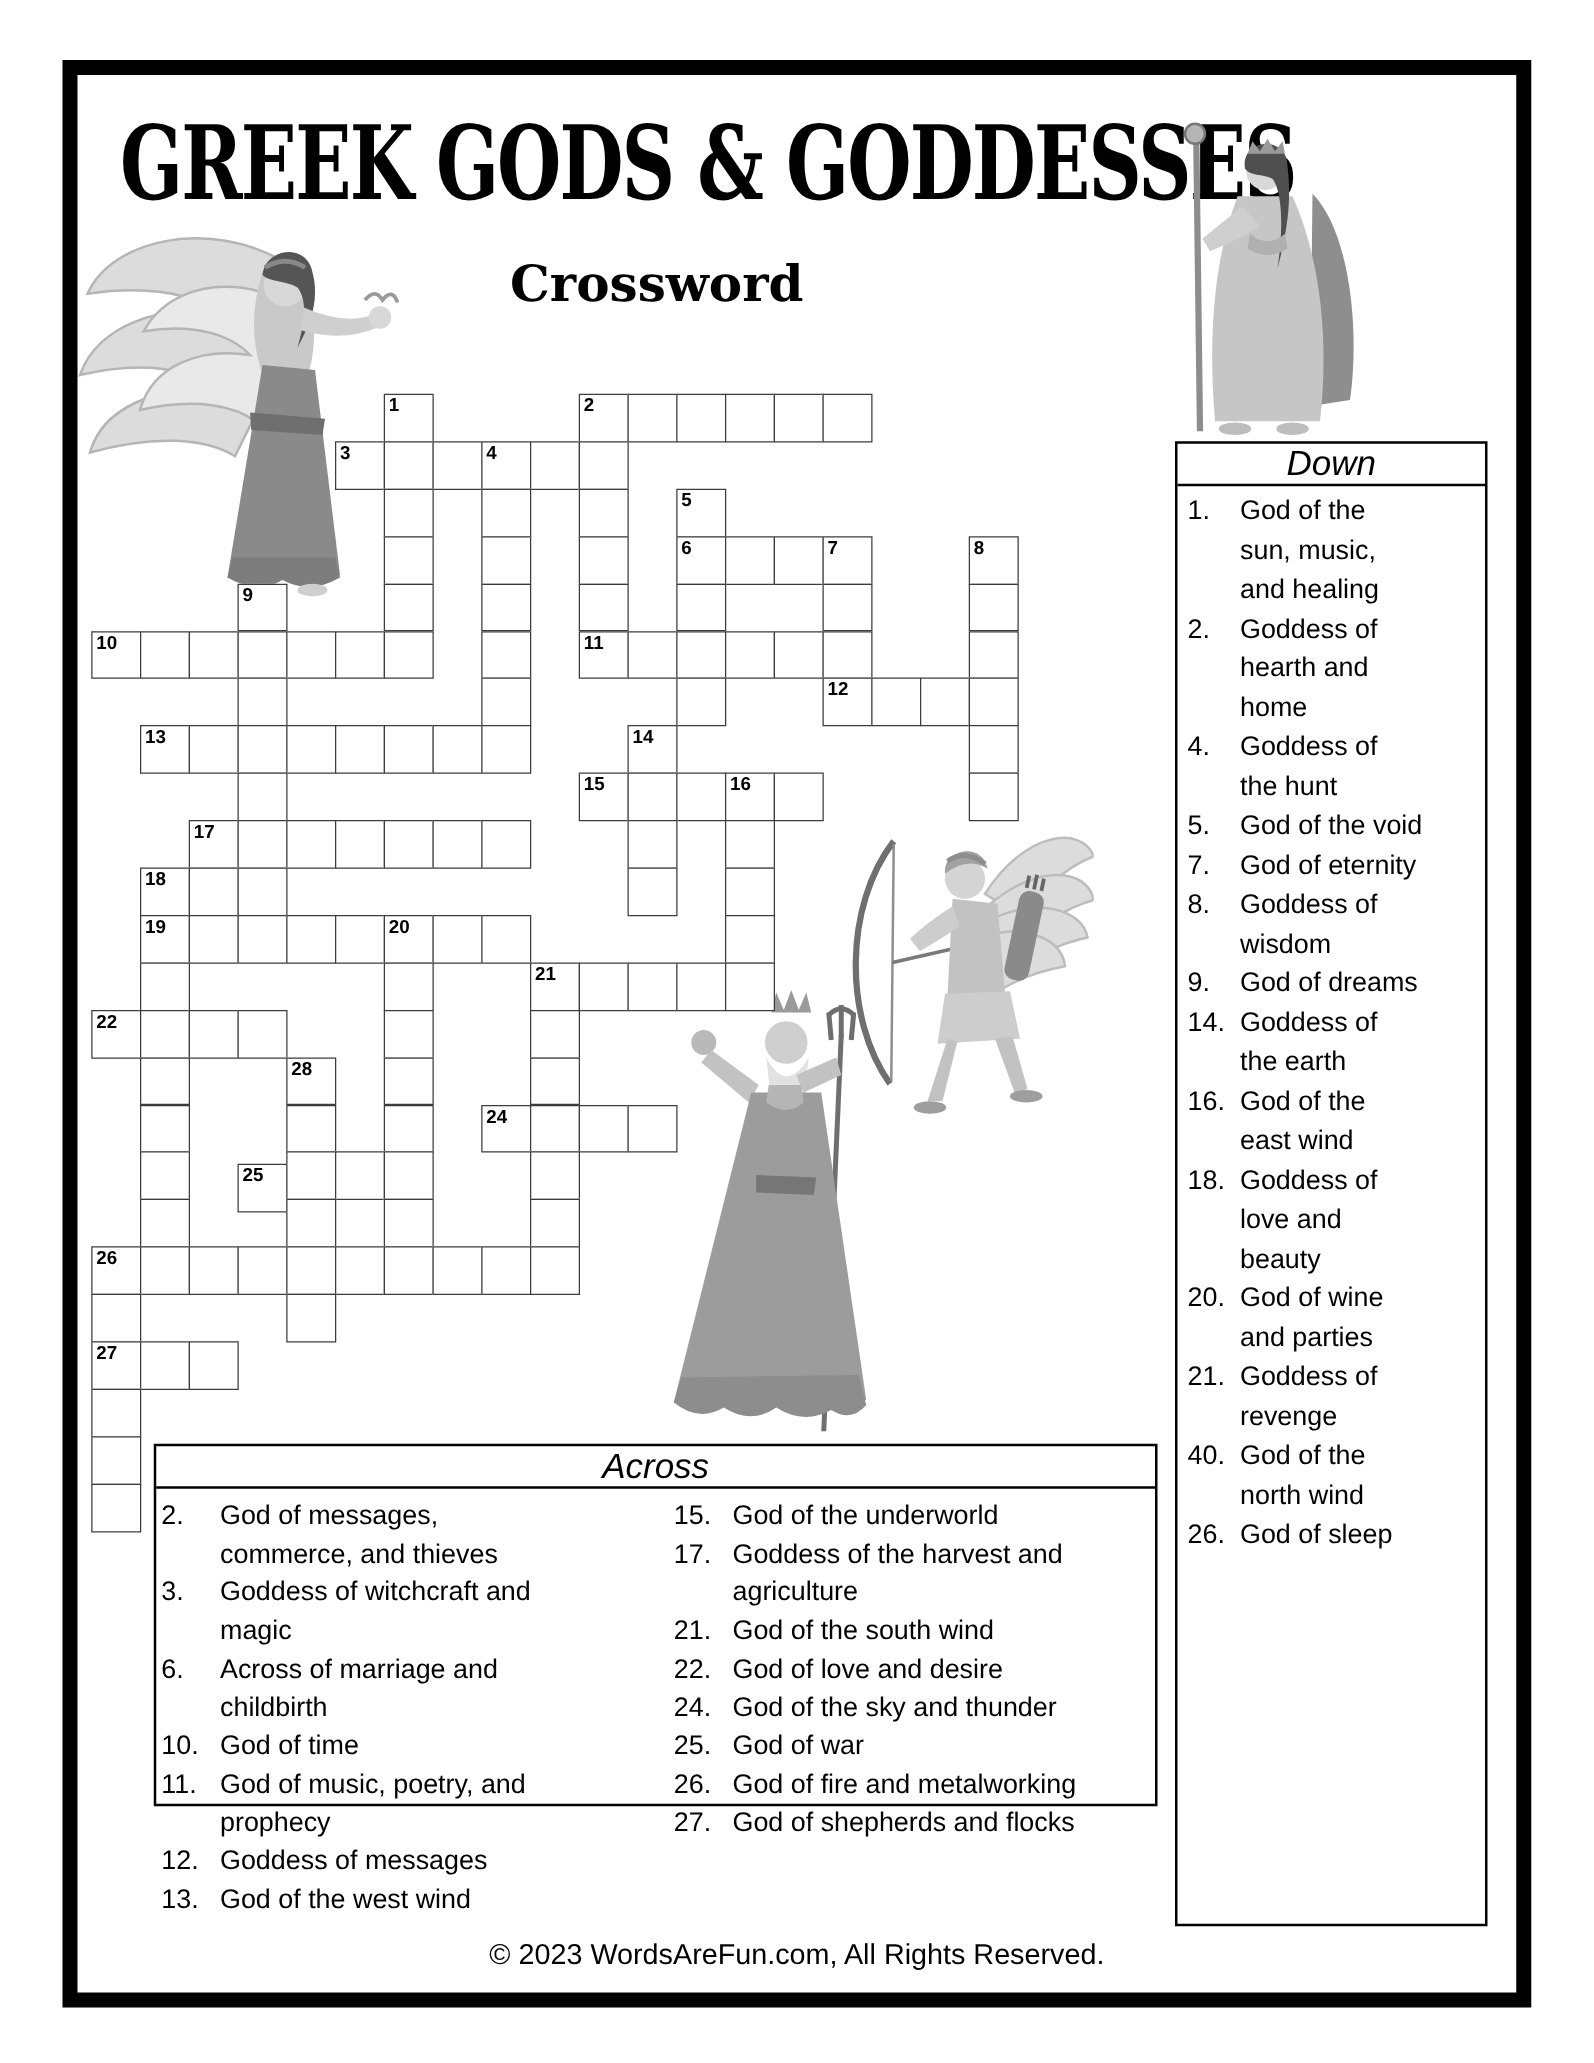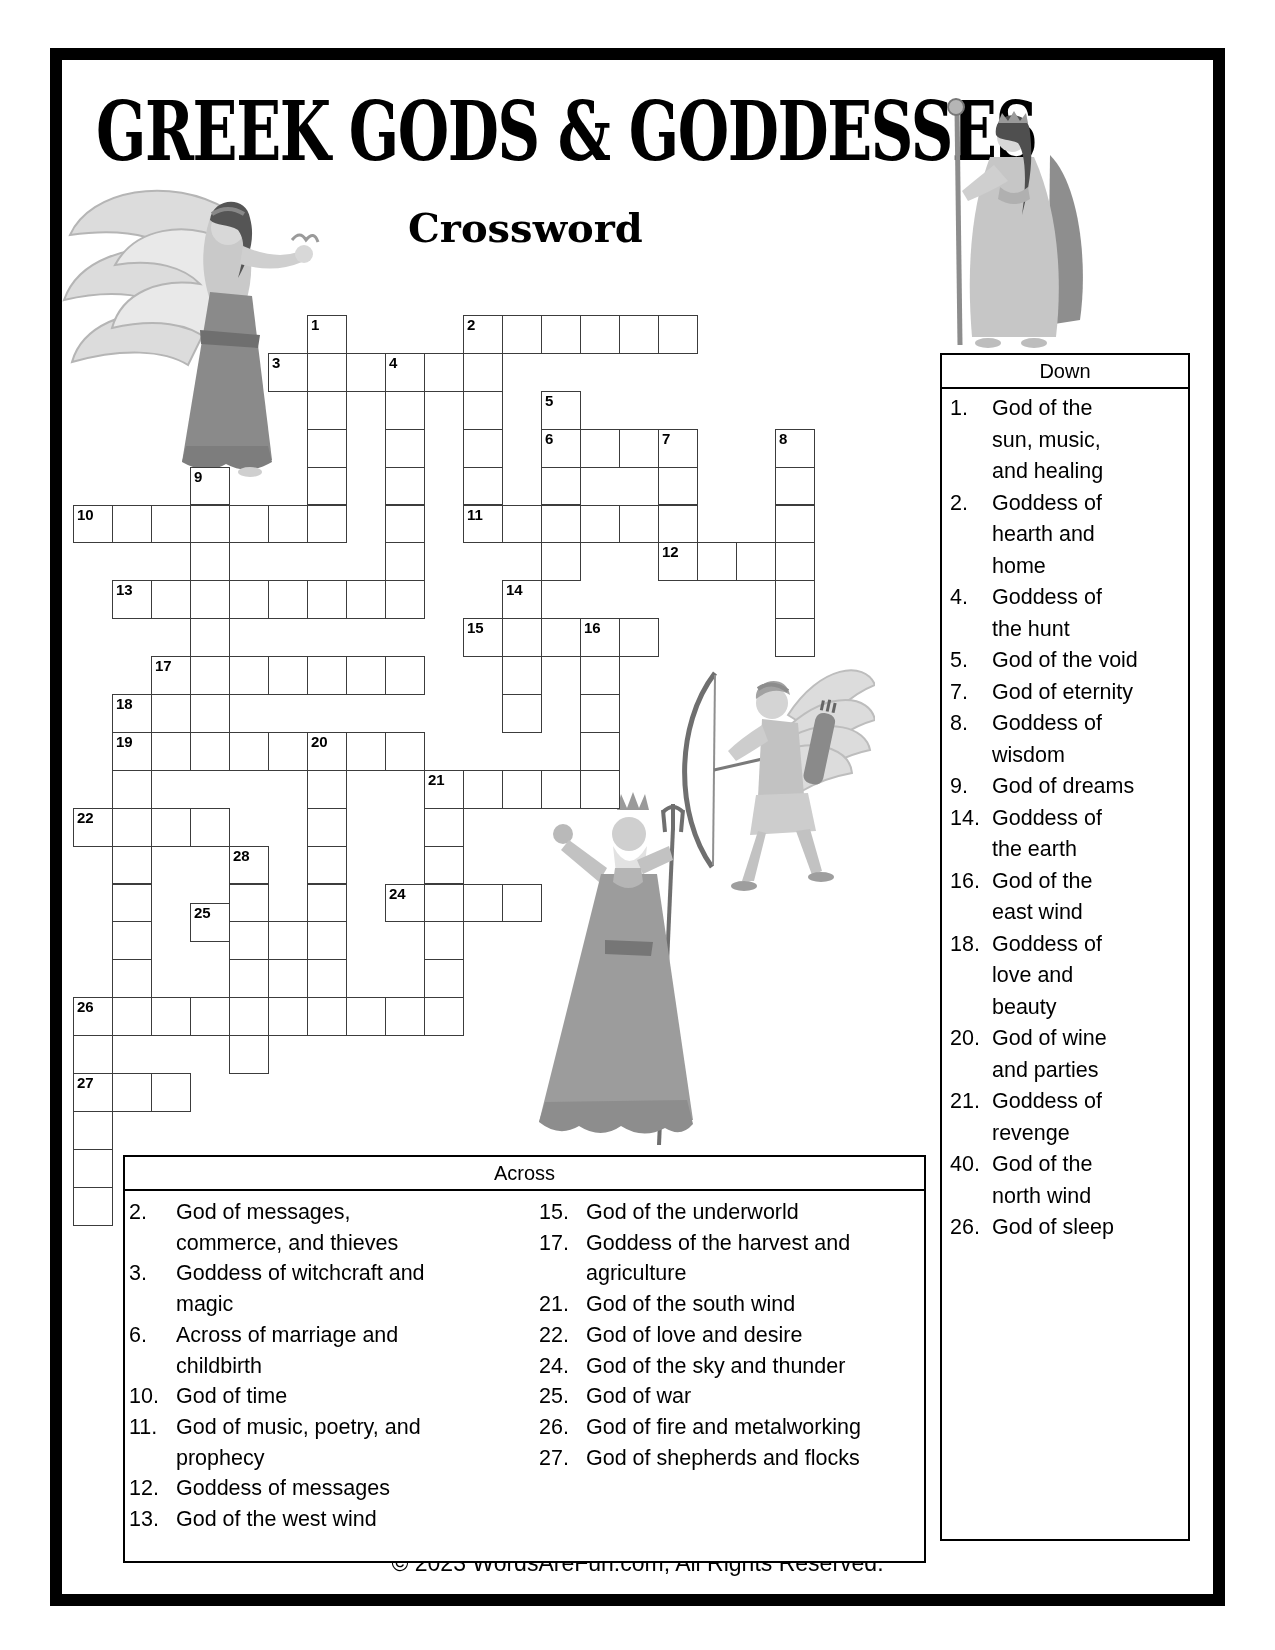--- a/index.html
+++ b/index.html
@@ -12,24 +12,24 @@
       white-space:nowrap;transform:scaleX(.72);transform-origin:left center;letter-spacing:-2px;}
   .subtitle{position:absolute;left:408px;top:204px;width:210px;text-align:center;
       font-family:"DejaVu Serif",serif;font-weight:bold;font-size:40px;}
   
   .grid{position:absolute;z-index:2;}
   .cell{position:absolute;width:40px;height:38.9px;border:1.2px solid #3c3c3c;
         background:#fff;box-sizing:border-box;}
   .cellnum{position:absolute;left:3px;top:0px;font-weight:bold;font-size:15px;line-height:18px;}
   
   .cluebox{position:absolute;border:2px solid #000;box-sizing:border-box;background:#fff;z-index:3;}
-  .cluebox .hdr{display:block;text-align:center;font-size:20px;line-height:32px;
-        border-bottom:2px solid #000;}
+  .cluebox .hdr{display:block;text-align:center;font-size:28px;line-height:32px;
+        border-bottom:2px solid #000;font-style:italic;}
   #downbox{left:940px;top:353px;width:250px;height:1188px;}
-  #acrossbox{left:123px;top:1155px;width:803px;height:408px;}
+  #acrossbox{left:123px;top:1155px;width:803px;height:290px;}
   .cluelist{position:absolute;}
   #down-list{left:8px;top:38px;width:236px;}
   #down-list .clue{font-size:21.5px;line-height:31.5px;}
   #down-list .cnum{width:42px;flex:none;}
   #acr-left{left:4px;top:40px;width:400px;}
   #acr-right{left:414px;top:40px;width:386px;}
   #acrossbox .clue{font-size:21.5px;line-height:30.7px;}
   #acrossbox .cnum{width:47px;flex:none;}
   .clue{display:flex;align-items:flex-start;}
   .ctext{white-space:pre-line;flex:1;}
@@ -289,21 +289,21 @@
     <div class="cell" style="left: 39px; top: 568.5px;"></div>
     <div class="cell" style="left: 156px; top: 568.5px;"></div>
     <div class="cell" style="left: 234px; top: 568.5px;"></div>
     <div class="cell" style="left: 312px; top: 568.5px;">
       <span class="cellnum">24</span>
     </div>
     <div class="cell" style="left: 351px; top: 568.5px;"></div>
     <div class="cell" style="left: 390px; top: 568.5px;"></div>
     <div class="cell" style="left: 429px; top: 568.5px;"></div>
     <div class="cell" style="left: 39px; top: 606.4px;"></div>
-    <div class="cell" style="left: 117px; top: 588px; text-align: center;">
+    <div class="cell" style="left: 117px; top: 616px; text-align: center;">
       <span class="cellnum">25</span>
     </div>
     <div class="cell" style="left: 156px; top: 606.4px;"></div>
     <div class="cell" style="left: 195px; top: 606.4px;"></div>
     <div class="cell" style="left: 234px; top: 606.4px;"></div>
     <div class="cell" style="left: 351px; top: 606.4px;"></div>
     <div class="cell" style="left: 39px; top: 644.3px;"></div>
     <div class="cell" style="left: 156px; top: 644.3px;"></div>
     <div class="cell" style="left: 234px; top: 644.3px;"></div>
     <div class="cell" style="left: 351px; top: 644.3px;"></div>

